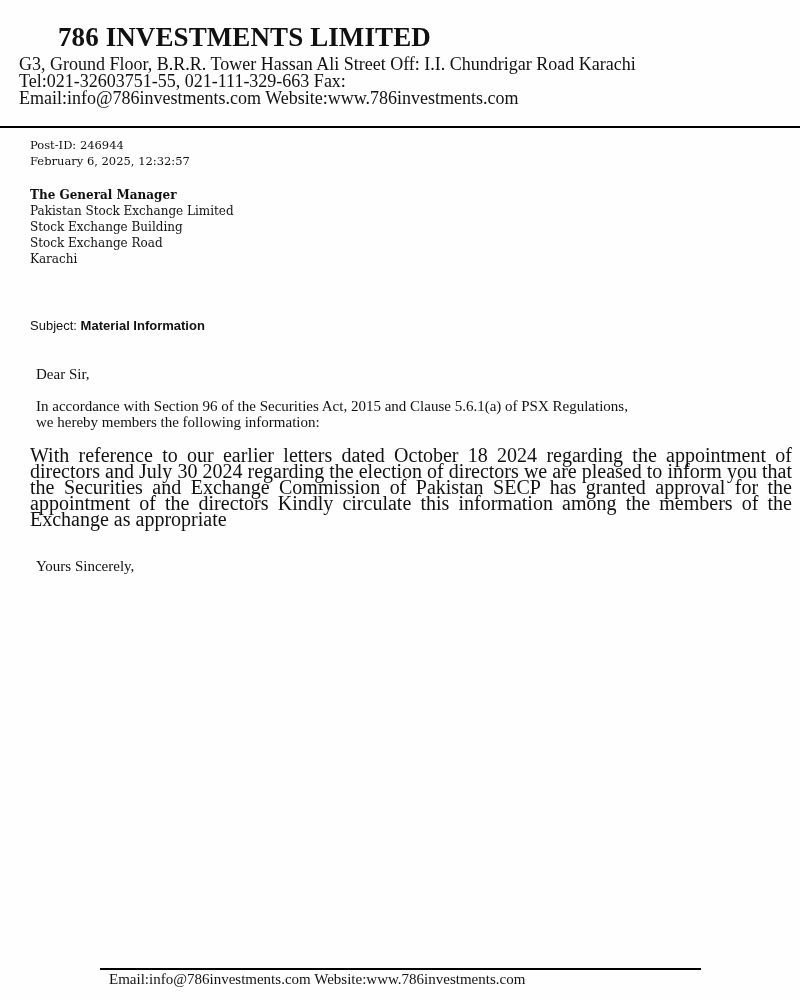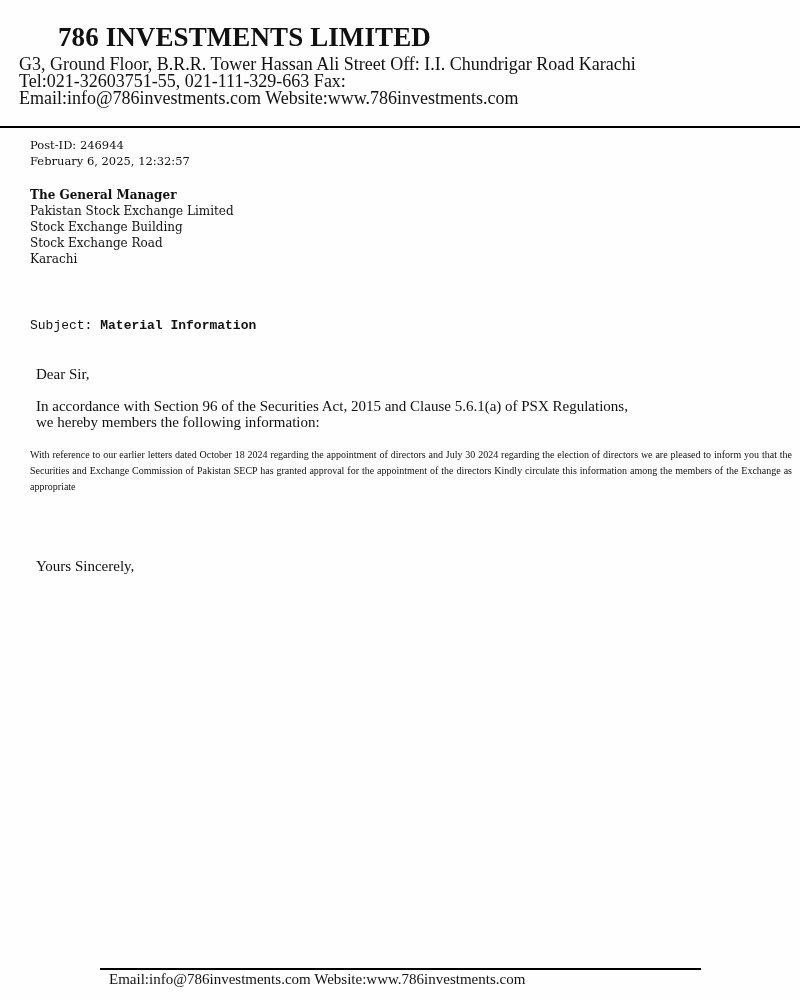--- a/index.html
+++ b/index.html
@@ -13,25 +13,25 @@
       left: 16px; top: 22px; font-size: 27px; font-weight: bold; letter-spacing: 0.1px; margin-left: 42px;
     }
     .hdr-line { left: 19px; font-size: 18px; }
     .rule-top {
       position: absolute; left: 0; top: 126px; width: 800px; height: 0;
       border-top: 2px solid #000;
     }
     .meta { left: 30px; font-family: "DejaVu Serif", serif; font-size: 11.5px; }
     .addr { left: 30px; font-family: "DejaVu Serif", serif; font-size: 12px; }
     .addr.bold { font-weight: bold; text-align: center; }
-    .subject { left: 30px; top: 318px; font-family: Liberation Mono, monospace; font-size: 13px; }
+    .subject { left: 30px; top: 318px; font-family: Liberation Sans, sans-serif; font-size: 13px; }
     .subject b { font-weight: bold; }
     .body-text { left: 36px; font-size: 15px; }
     .para {
-      position: absolute; left: 30px; width: 762px; font-size: 10px; line-height: 16px;
+      position: absolute; left: 30px; width: 762px; font-size: 20px; line-height: 16px;
       text-align: justify; text-align-last: left;
     }
     .rule-bottom {
       position: absolute; left: 100px; top: 968px; width: 601px; height: 0;
       border-top: 2px solid #000;
     }
     .footer { left: 109px; top: 971px; font-size: 15px; }
   </style>
 </head>
 <body>

